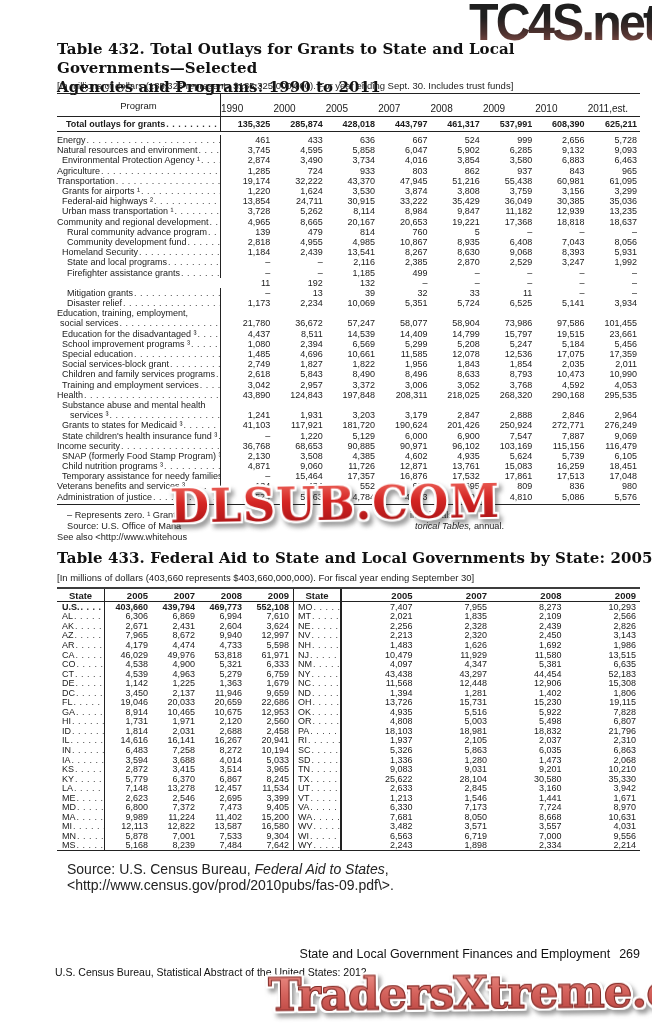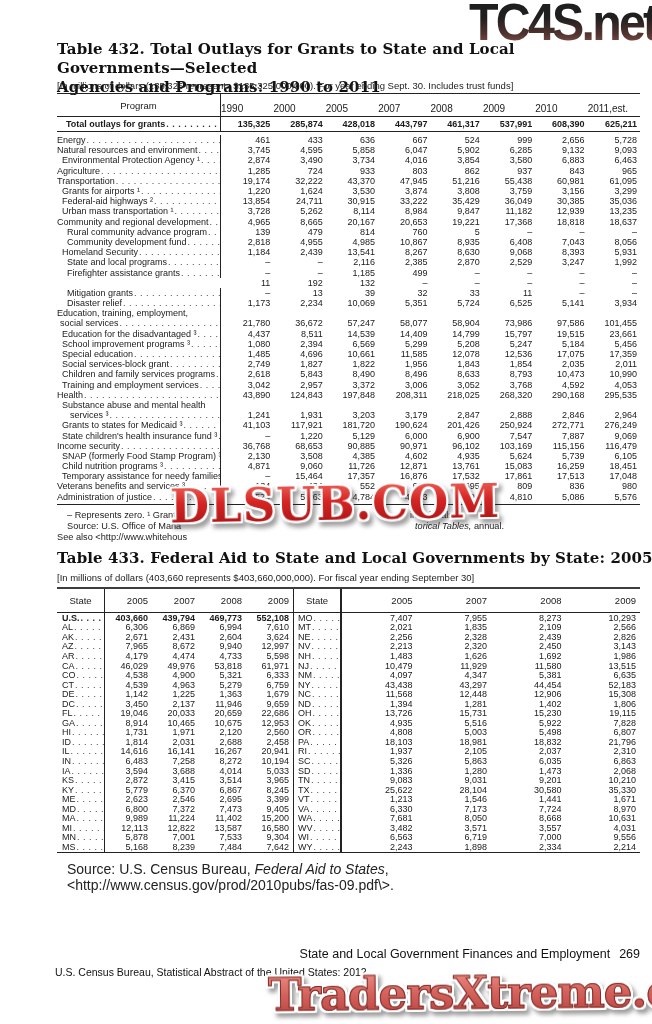--- a/index.html
+++ b/index.html
@@ -56,21 +56,21 @@
   .t432-foot{position:absolute;left:57px;top:510px;width:583px;font-size:9.2px;line-height:11px;color:#222;}
   .fline{position:relative;height:11px;}
   .fl-ind{padding-left:10px;}
   .fr{position:absolute;top:0;}
   .fr1{left:353px;}
   .fr2{left:358px;}
   .it{font-style:italic;}
 
   
   .t433{position:absolute;left:57px;top:587px;width:583px;font-size:9px;}
-  .h33{display:flex;border-top:2px solid #3c3c3c;border-bottom:1px solid #222;height:26px;align-items:center;box-sizing:border-box;font-size:9.5px;}
+  .h33{display:flex;border-top:2px solid #3c3c3c;border-bottom:1px solid #222;height:15px;align-items:center;box-sizing:border-box;font-size:9.5px;font-weight:bold;}
   .sl{width:48px;border-right:1px solid #222;box-sizing:border-box;display:flex;align-items:center;padding-left:5px;overflow:hidden;align-self:stretch;}
   .sr{width:49px;border-left:1px solid #222;border-right:2px solid #222;box-sizing:border-box;display:flex;align-items:center;padding-left:4px;overflow:hidden;align-self:stretch;}
   .h33 .sl,.h33 .sr{justify-content:center;padding-left:0;}
   .lv{width:47px;text-align:right;padding-right:4px;box-sizing:border-box;white-space:nowrap;}
   .rv{flex:1;text-align:right;padding-right:4px;white-space:nowrap;}
   #t433-body{border-bottom:1.5px solid #222;}
   .r33{display:flex;height:9.55px;align-items:center;}
   .r33.us .sl,.r33.us .lv{font-weight:bold;}
   .sl .lead::after,.sr .lead::after{letter-spacing:.5px;}
   .t433-source{position:absolute;left:67px;top:861px;font-size:14px;color:#222;}
@@ -1011,20 +1011,38 @@
             <div class="lt">TX</div>
             <div class="lead"></div>
           </div>
           <div class="rv">25,622</div>
           <div class="rv">28,104</div>
           <div class="rv">30,580</div>
           <div class="rv">35,330</div>
         </div>
         <div class="r33">
           <div class="sl">
+            <div class="lt">LA</div>
+            <div class="lead"></div>
+          </div>
+          <div class="lv">7,148</div>
+          <div class="lv">13,278</div>
+          <div class="lv">12,457</div>
+          <div class="lv">11,534</div>
+          <div class="sr">
+            <div class="lt">UT</div>
+            <div class="lead"></div>
+          </div>
+          <div class="rv">2,633</div>
+          <div class="rv">2,845</div>
+          <div class="rv">3,160</div>
+          <div class="rv">3,942</div>
+        </div>
+        <div class="r33">
+          <div class="sl">
             <div class="lt">ME</div>
             <div class="lead"></div>
           </div>
           <div class="lv">2,623</div>
           <div class="lv">2,546</div>
           <div class="lv">2,695</div>
           <div class="lv">3,399</div>
           <div class="sr">
             <div class="lt">VT</div>
             <div class="lead"></div>

